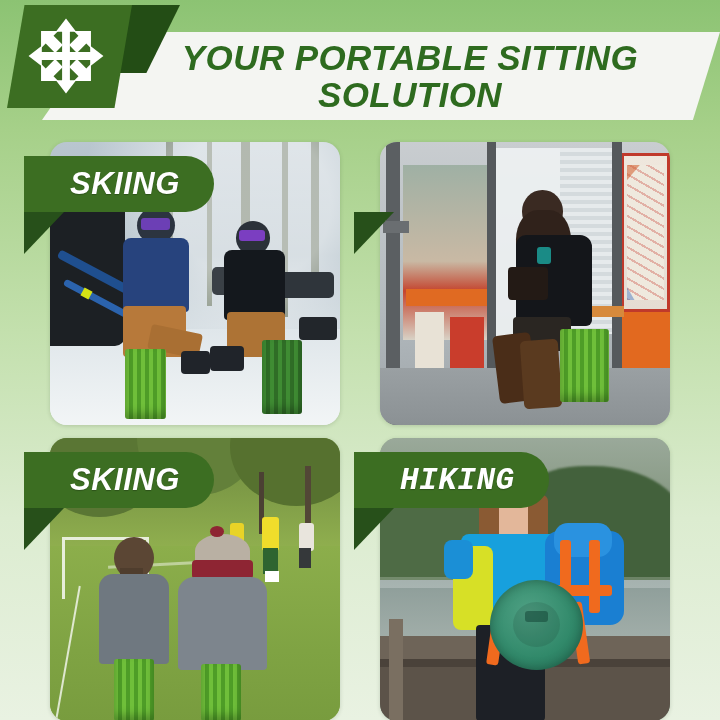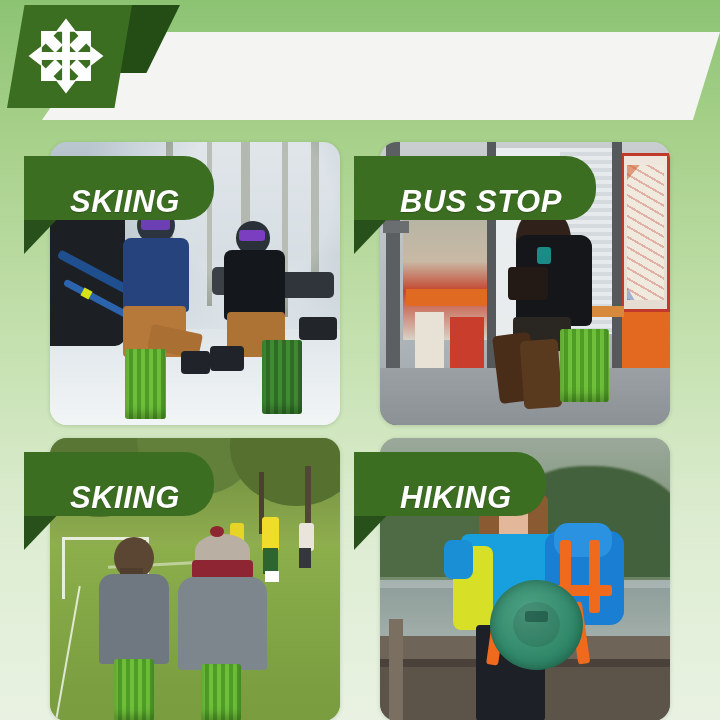--- a/index.html
+++ b/index.html
@@ -39,33 +39,33 @@
   
   .grid { position:absolute; left:0; top:142px; width:720px; height:570px; }
 
   .card {
     position:absolute; width:290px; height:283px;
     border-radius:17px; overflow:visible;
   }
   .card.c1 { left:50px;  top:0px; }
   .card.c2 { left:380px; top:0px; }
   .card.c3 { left:50px;  top:296px; }
-  .card.c4 { left:380px; top:296px; }
+  .card.c4 { left:380px; top:296px;font-family:Liberation Mono, monospace; }
 
   .photo {
     position:absolute; inset:0; border-radius:17px; overflow:hidden;
     box-shadow:0 1px 4px rgba(40,60,30,.18);
   }
 
   
   .banner {
-    position:absolute; left:-26px; top:14px; height:64px;
+    position:absolute; left:-26px; top:14px; height:56px;
     background:#3c6e22;
     border-top-right-radius:30px; border-bottom-right-radius:30px;
-    display:flex; align-items:flex-end;
+    display:flex; align-items:center;
     padding:0 34px 0 46px;
     z-index:6;
   }
   .banner-text {
     color:#ffffff; font-style:italic; font-weight:bold;
     font-size:31px; letter-spacing:0.5px; white-space:nowrap;
     text-shadow:0 1px 1px rgba(0,0,0,.25);
   }
   .banner-tail {
     position:absolute; left:-26px; top:70px; width:40px; height:42px;
@@ -134,20 +134,21 @@
 
         <path d="M2 50 L19 37 L19 45 L81 45 L81 37 L98 50 L81 63 L81 55 L19 55 L19 63 Z"></path>
 
         <path d="M18 18 L40 18 L34 24 L46 36 L36 46 L24 34 L18 40 Z"></path>
         <path d="M82 18 L82 40 L76 34 L64 46 L54 36 L66 24 L60 18 Z"></path>
         <path d="M18 82 L18 60 L24 66 L36 54 L46 64 L34 76 L40 82 Z"></path>
         <path d="M82 82 L60 82 L66 76 L54 64 L64 54 L76 66 L82 60 Z"></path>
       </g>
     </svg>
   </div>
+  <div class="hdr-title">YOUR PORTABLE SITTING SOLUTION</div>
 </div>
 
 <div class="grid">
 
   <div class="card c1">
     <div class="photo">
       <div class="fill ski-bg"></div>
 
       <div class="tree" style="left:40%;top:0;width:7px;height:66%;background:#5d6b5b;"></div>
       <div class="tree" style="left:54%;top:0;width:5px;height:58%;background:#64725f;"></div>
@@ -224,23 +225,20 @@
       <div class="jacket" style="left:47%;top:33%;width:26%;height:32%;background:#14161a;border-radius:10px 12px 6px 6px;"></div>
       <div style="position:absolute;left:54%;top:37%;width:5%;height:6%;background:#1a8b86;border-radius:3px;"></div>
       <div style="position:absolute;left:44%;top:44%;width:14%;height:12%;background:#231a15;border-radius:4px;"></div>
       <div class="leg" style="left:46%;top:62%;width:20%;height:12%;background:#2a2622;"></div>
       <div style="position:absolute;left:40%;top:68%;width:13%;height:24%;background:#4a2d18;border-radius:5px;transform:rotate(-7deg);"></div>
       <div style="position:absolute;left:49%;top:70%;width:13%;height:24%;background:#5a3a1f;border-radius:5px;transform:rotate(-4deg);"></div>
 
       <div class="stool" style="left:62%;top:66%;width:17%;height:26%;"></div>
     </div>
     <div class="banner-tail"></div>
-    <div class="banner">
-      <span class="banner-text">BUS STOP</span>
-    </div>
   </div>
 
   <div class="card c3">
     <div class="photo">
       <div class="fill sport-bg"></div>
       <div class="canopy" style="left:-6%;top:-16%;width:46%;height:44%;background:#5a7634;"></div>
       <div class="canopy" style="left:30%;top:-20%;width:42%;height:40%;background:#63803a;"></div>
       <div class="canopy" style="left:62%;top:-18%;width:46%;height:42%;background:#56712f;"></div>
       <div style="position:absolute;left:72%;top:12%;width:5px;height:22%;background:#4b4033;"></div>
       <div style="position:absolute;left:88%;top:10%;width:6px;height:24%;background:#524636;"></div>

